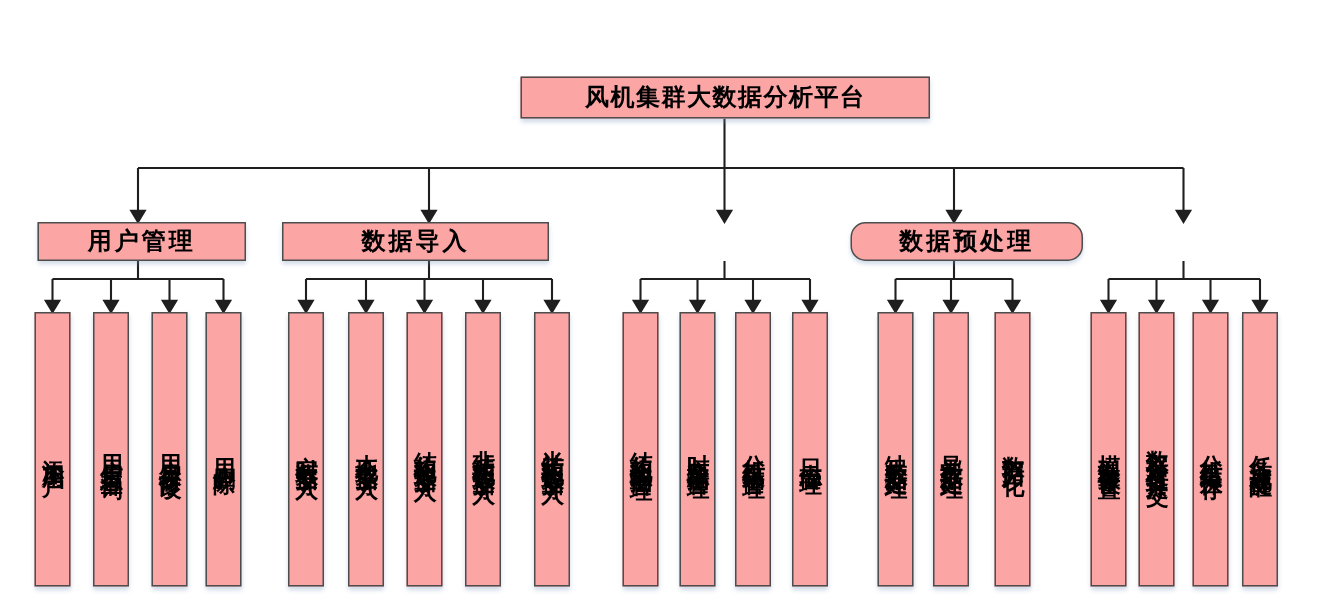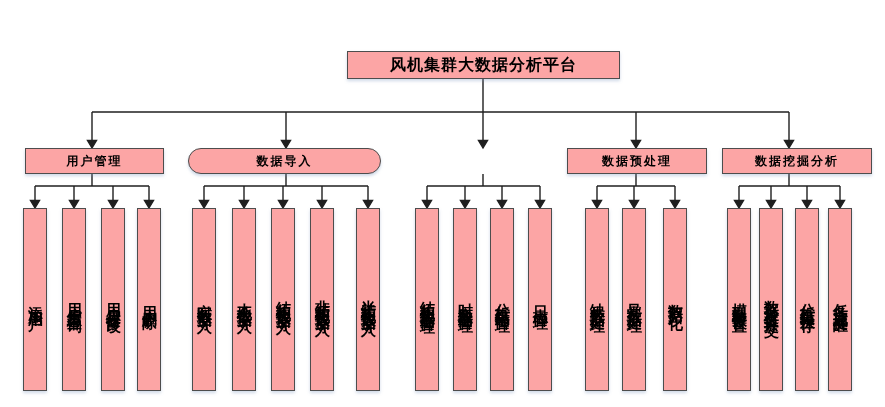--- a/index.html
+++ b/index.html
@@ -10,21 +10,21 @@
   .node{
     position:absolute;
     background:#fca5a5;
     border:1.5px solid #4d4d4d;
     box-sizing:border-box;
     display:flex;align-items:center;justify-content:center;
     font-weight:bold;color:#000000;
     box-shadow:0 2px 3px rgba(120,150,190,.35);
   }
   .root{left:347px;top:51px;width:273px;height:28px;font-size:16px;letter-spacing:1px;}
-  .l2{top:148px;height:26px;font-size:12px;letter-spacing:2px;}
+  .l2{top:148px;height:26px;font-size:16px;letter-spacing:2px;}
   .leaf{
     top:208px;height:183px;width:24px;
     writing-mode:vertical-rl;text-orientation:upright;
     font-size:15px;letter-spacing:3px;line-height:1;
   }
 </style>
 </head>
 <body>
 
 <div class="canvas">
@@ -92,23 +92,22 @@
         <line x1="807" y1="186" x2="807" y2="201"></line>
         <polygon points="802.5,200.5 811.5,200.5 807,208"></polygon>
         <line x1="840" y1="186" x2="840" y2="201"></line>
         <polygon points="835.5,200.5 844.5,200.5 840,208"></polygon>
       </g>
     </svg>
 
   <div class="node root">风机集群大数据分析平台</div>
 
   <div class="node l2" style="left:25px;width:139px;">用户管理</div>
-  <div class="node l2" style="left:188px;width:193px;border-radius:13px;">数据导入</div>
-  <div class="node l2" style="left:567px;width:140px;">数据预处理</div>
-  <div class="node l2" style="left:722px;width:150px;">数据挖掘分析</div>
+  <div class="node l2" style="left:188px;width:178px;">数据导入</div>
+  <div class="node l2" style="left:567px;width:155px;border-radius:10px;">数据预处理</div>
 
   <div class="node leaf" style="left:23px;">添加用户</div>
   <div class="node leaf" style="left:62px;">用户信息查询</div>
   <div class="node leaf" style="left:101px;">用户身份修改</div>
   <div class="node leaf" style="left:137px;">用户删除</div>
 
   <div class="node leaf" style="left:192px;">实时数据导入</div>
   <div class="node leaf" style="left:232px;">本地数据导入</div>
   <div class="node leaf" style="left:271px;">结构化数据导入</div>
   <div class="node leaf" style="left:310px;">非结构化数据导入</div>

